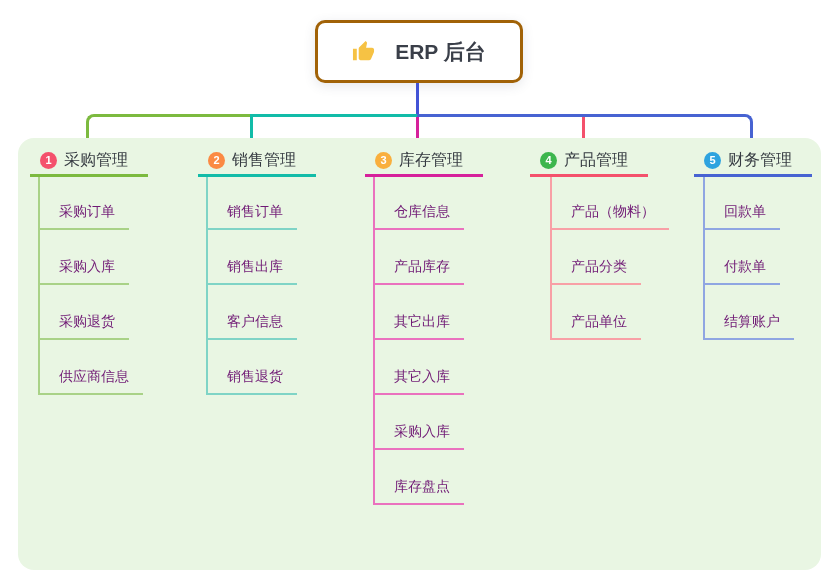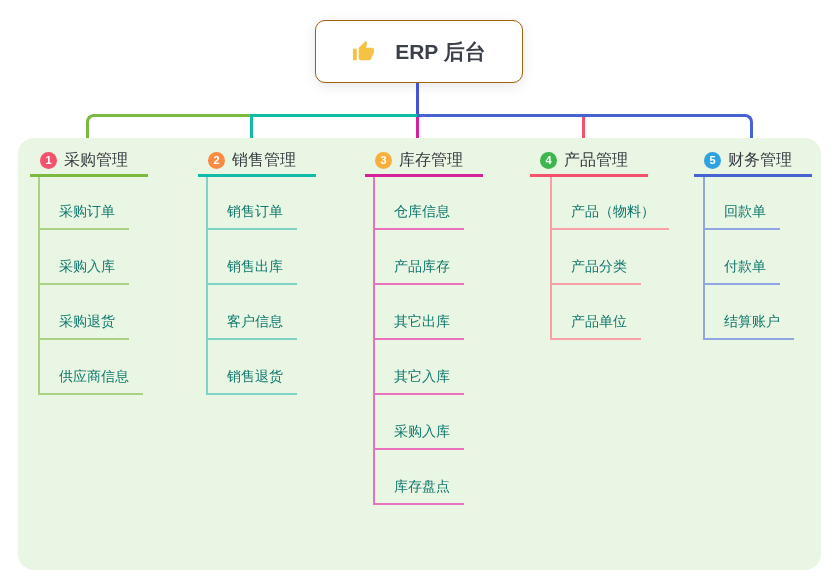--- a/index.html
+++ b/index.html
@@ -3,21 +3,21 @@
 <meta charset="utf-8">
 <style>
   html,body { margin:0; padding:0; }
   body {
     width:839px; height:588px; position:relative; overflow:hidden;
     background:#ffffff;
     font-family:"Liberation Sans","DejaVu Sans",sans-serif;
   }
   .root-node {
     position:absolute; left:315px; top:20px; width:208px; height:63px;
-    background:#ffffff; border:1px solid #a16207; border-radius:10px;
+    background:#ffffff; border:3px solid #a16207; border-radius:10px;
     box-shadow:0 3px 12px rgba(60,70,90,.13);
     display:flex; align-items:center; justify-content:center; gap:20px;
     font-size:21px; font-weight:600; color:#3a3f49; box-sizing:border-box;
   }
   .thumb-icon { width:23px; height:23px; display:block; }
   .connector-root { position:absolute; left:416px; top:83px; width:3px; height:31px; }
   .bus-left  { position:absolute; left:86px;  top:114px; width:164px; height:32px;
                border-top:3px solid var(--line); border-left:3px solid var(--line);
                border-top-left-radius:8px; box-sizing:border-box; }
   .bus-mid   { position:absolute; left:250px; top:114px; width:168px; height:32px;
@@ -41,21 +41,21 @@
     width:17px; height:17px; border-radius:50%; background:var(--badge);
     color:#ffffff; font-size:11px; font-weight:bold; line-height:17px;
     text-align:center; flex:0 0 17px;
   }
   .children {
     position:absolute; top:177px; border-left:2px solid var(--child-line);
   }
   .child-row {
     height:55px; width:fit-content; border-bottom:2px solid var(--child-line);
     display:flex; align-items:flex-end; padding:0 14px 7px 19px;
-    box-sizing:border-box; font-size:14px; color:#0f766e; white-space:nowrap;
+    box-sizing:border-box; font-size:14px; color:#701a75; white-space:nowrap;
   }
   .child-row:first-child { height:53px; }
 </style>
 </head>
 <body style="background: rgb(255, 255, 255);">
 
 <div class="root-node">
   <svg class="thumb-icon" viewBox="0 0 24 24" aria-hidden="true">
     <path fill="#f6c244" d="M1 21h4V9H1v12zM23 10c0-1.1-.9-2-2-2h-6.31l.95-4.57.03-.32c0-.41-.17-.79-.44-1.06L14.17 1 7.59 7.59C7.22 7.95 7 8.45 7 9v10c0 1.1.9 2 2 2h9c.83 0 1.54-.5 1.84-1.22l3.02-7.05c.09-.23.14-.47.14-.73v-2z"></path>
   </svg>

